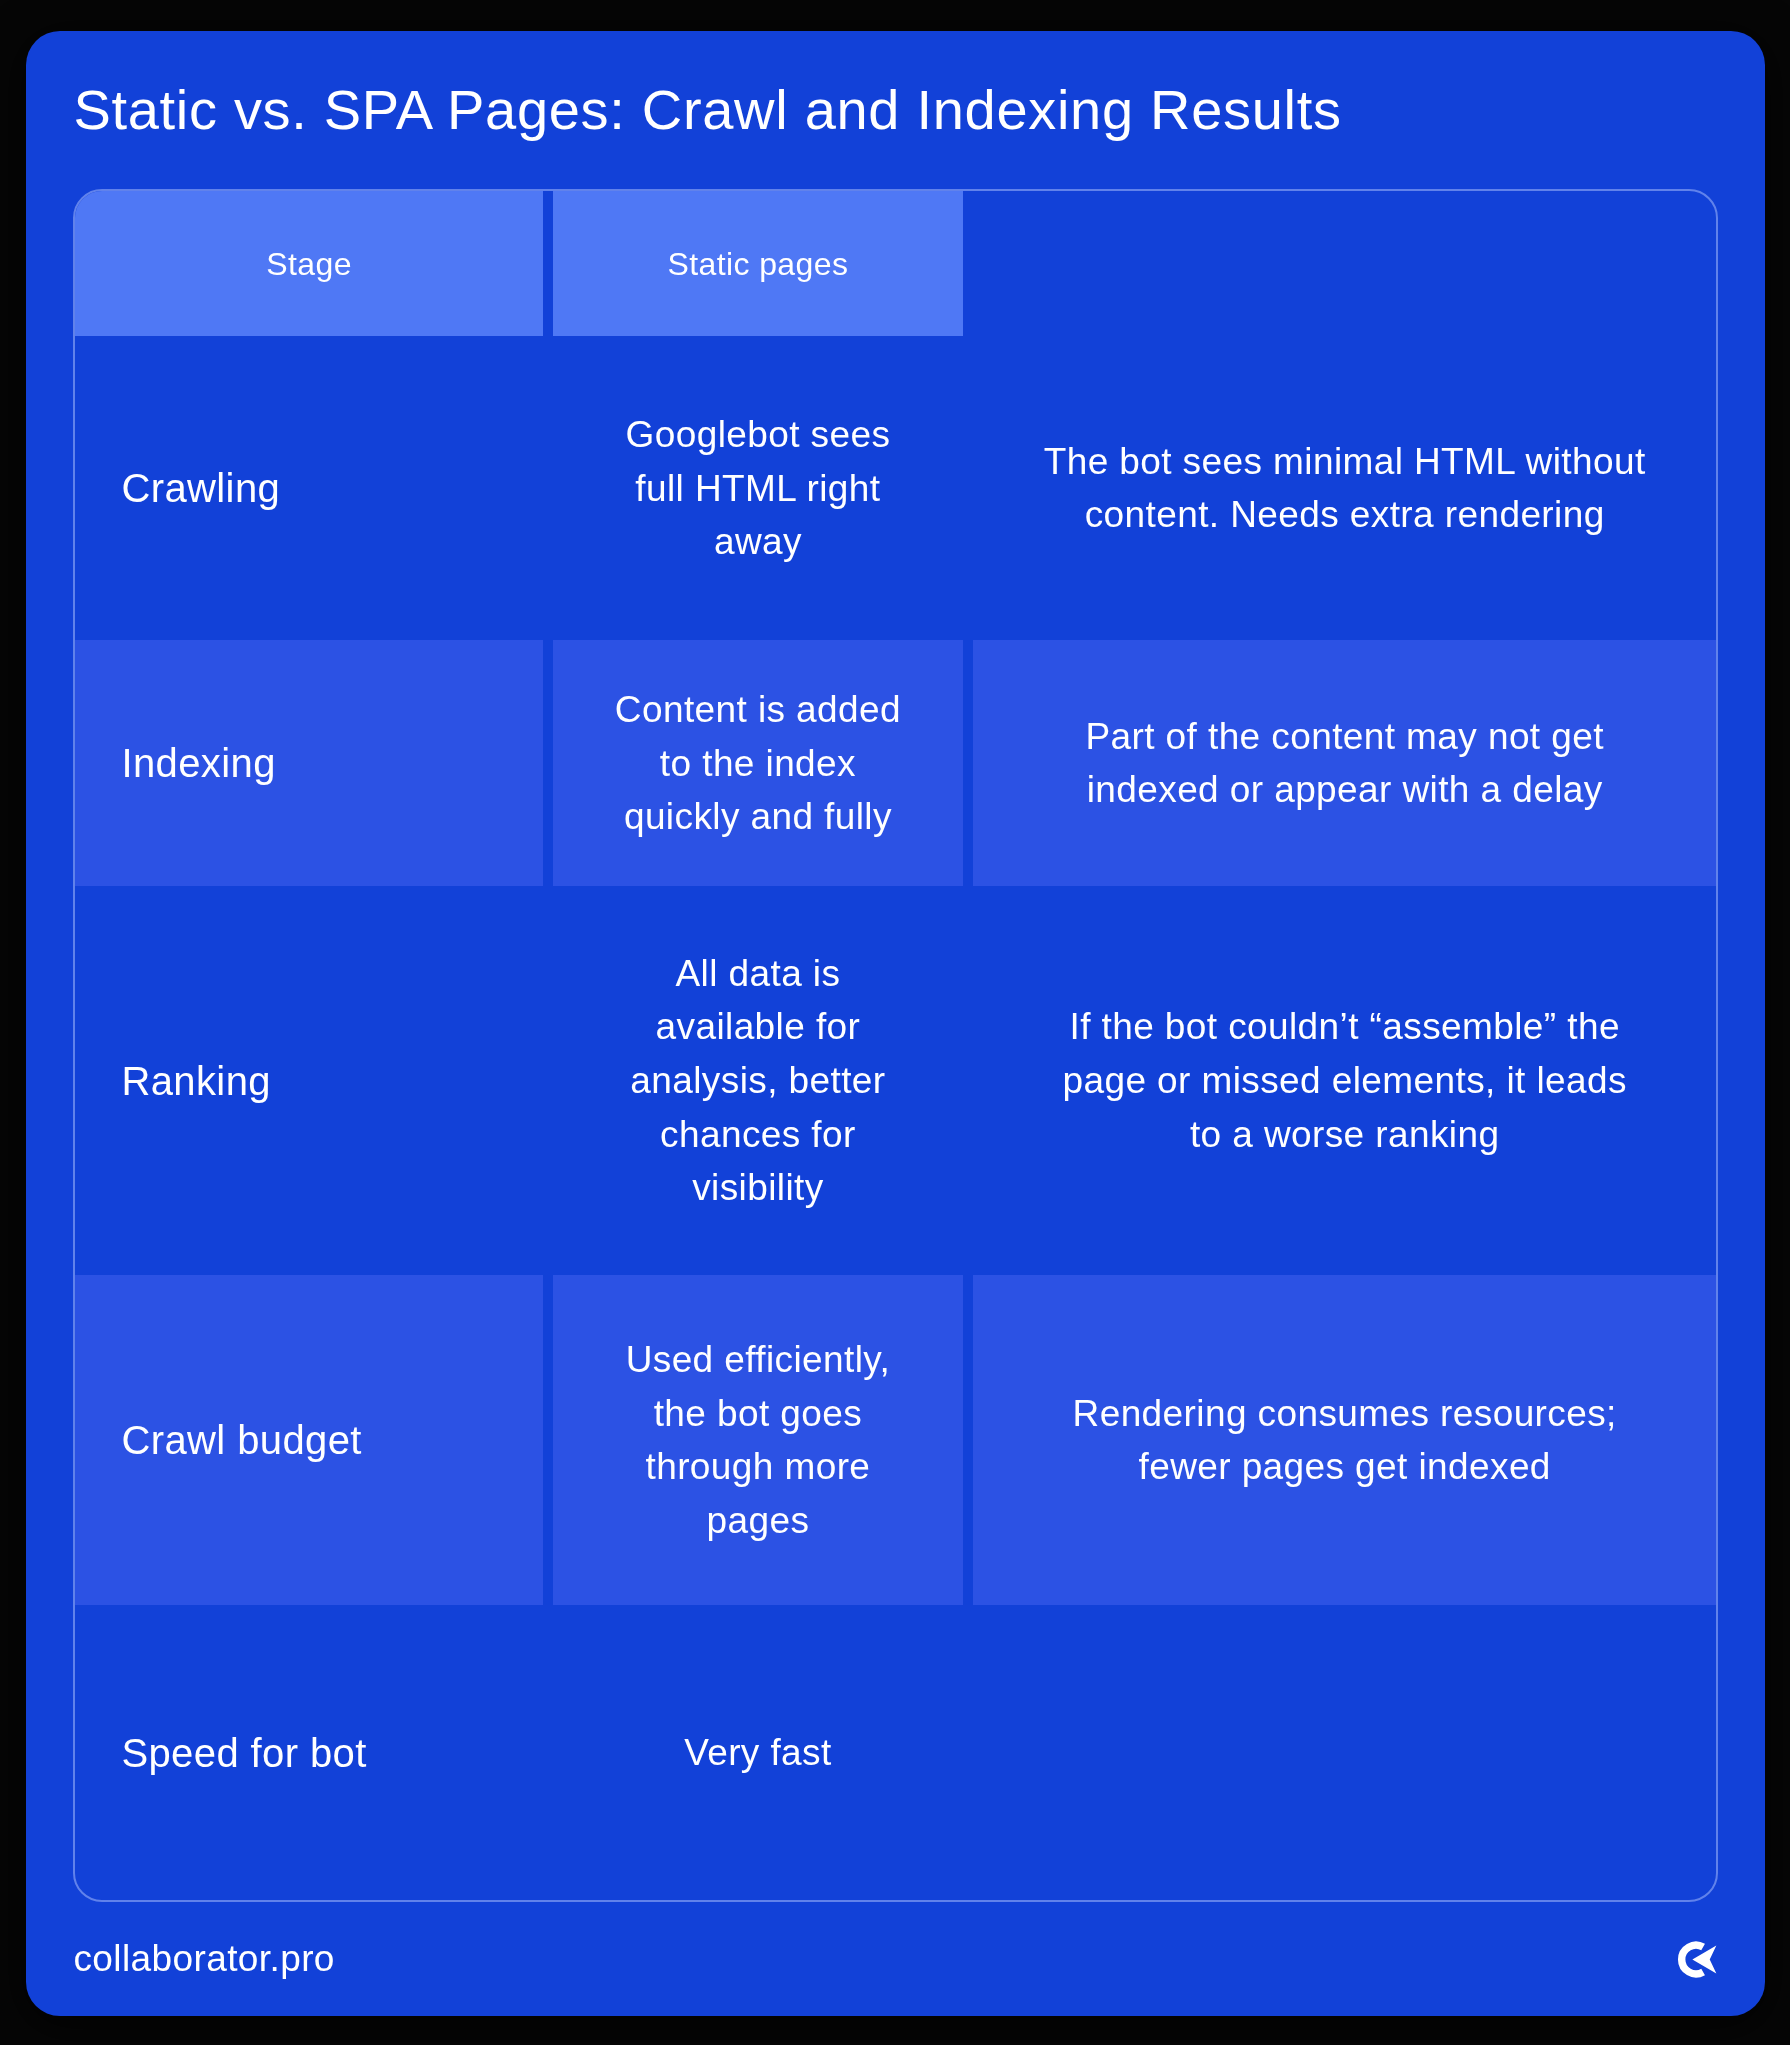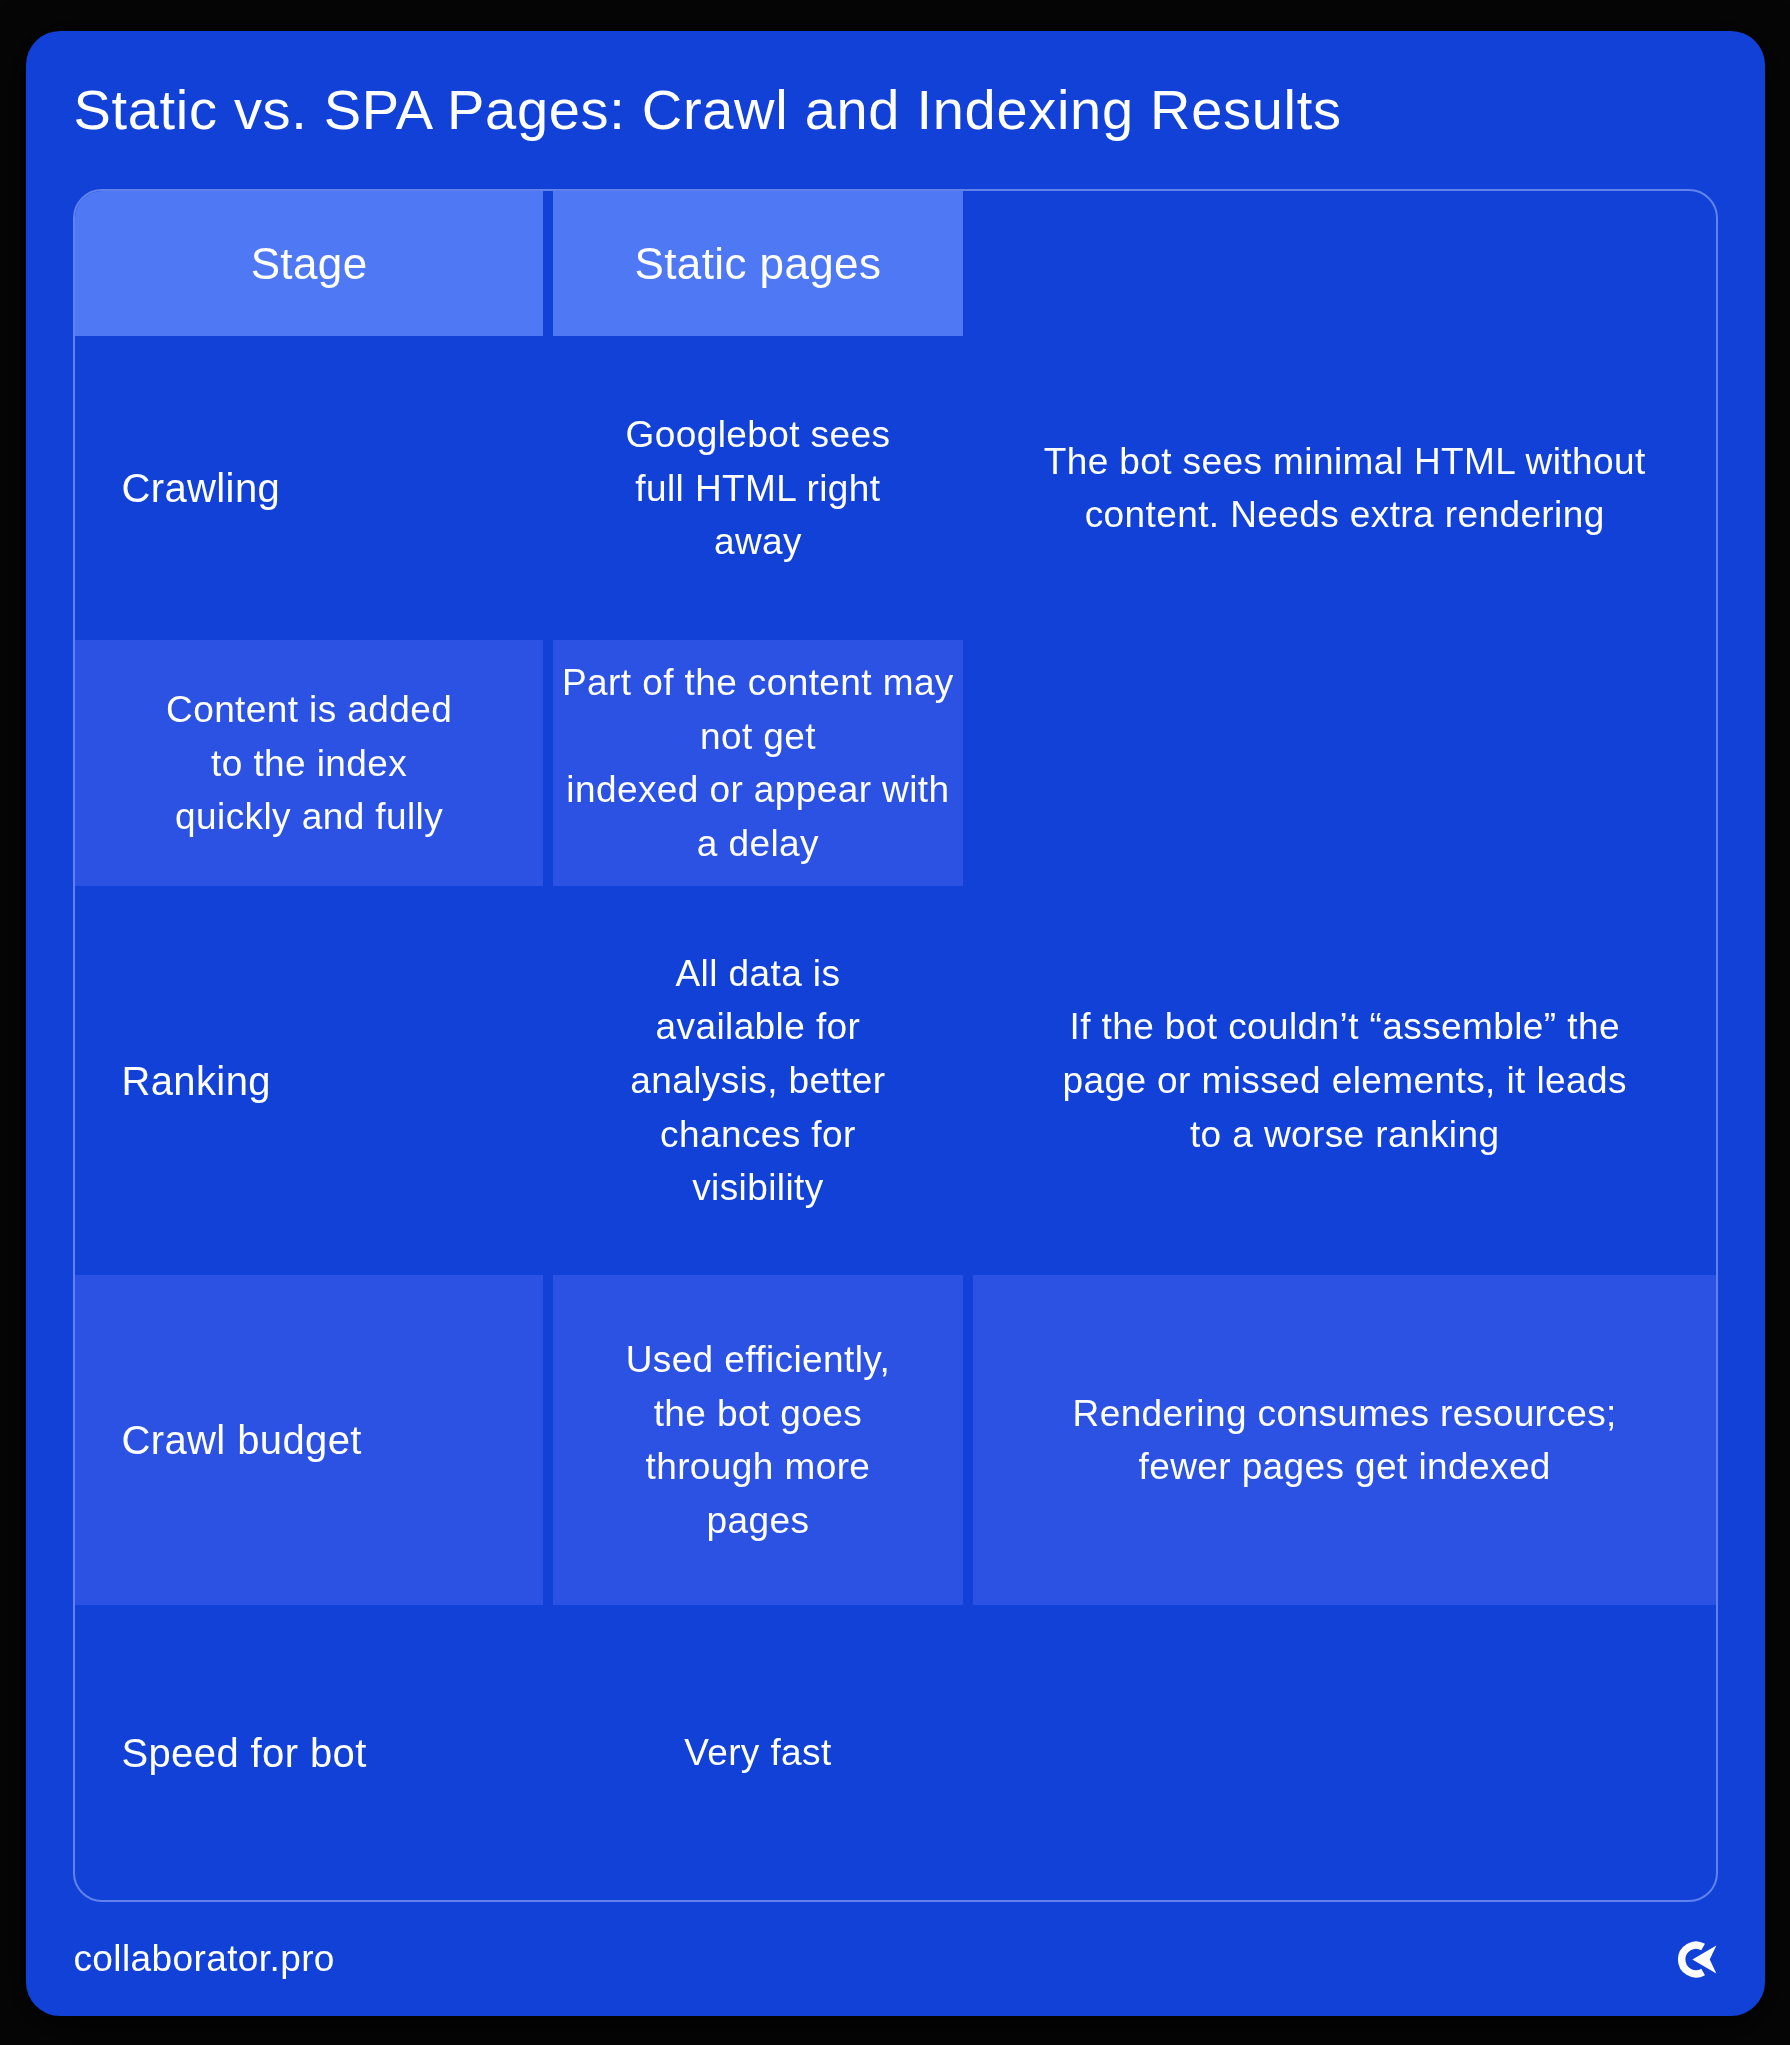--- a/index.html
+++ b/index.html
@@ -59,21 +59,21 @@
     justify-content: center;
     text-align: center;
     font-size: 37px;
     line-height: 1.45;
     letter-spacing: 0.4px;
     white-space: pre-line;
     color: var(--text, #ffffff);
   }
   .row.light .cell {
     background: var(--header_cell, #4f78f5);
-    font-size: 44px;
+    font-size: 32px;
   }
   .row.alt .cell {
     background: var(--alt_cell, #2c52e4);
   }
   .cell.stage {
     justify-content: flex-start;
     text-align: left;
     padding-left: 46px;
     font-size: 40px;
   }
@@ -107,20 +107,21 @@
       <div class="row">
         <div class="cell stage">Crawling</div>
         <div class="cell">Googlebot sees
 full HTML right
 away</div>
         <div class="cell">The bot sees minimal HTML without
 content. Needs extra rendering</div>
       </div>
 
       <div class="row alt">
+        <div class="cell stage">Indexing</div>
         <div class="cell">Content is added
 to the index
 quickly and fully</div>
         <div class="cell">Part of the content may not get
 indexed or appear with a delay</div>
       </div>
 
       <div class="row">
         <div class="cell stage">Ranking</div>
         <div class="cell">All data is

